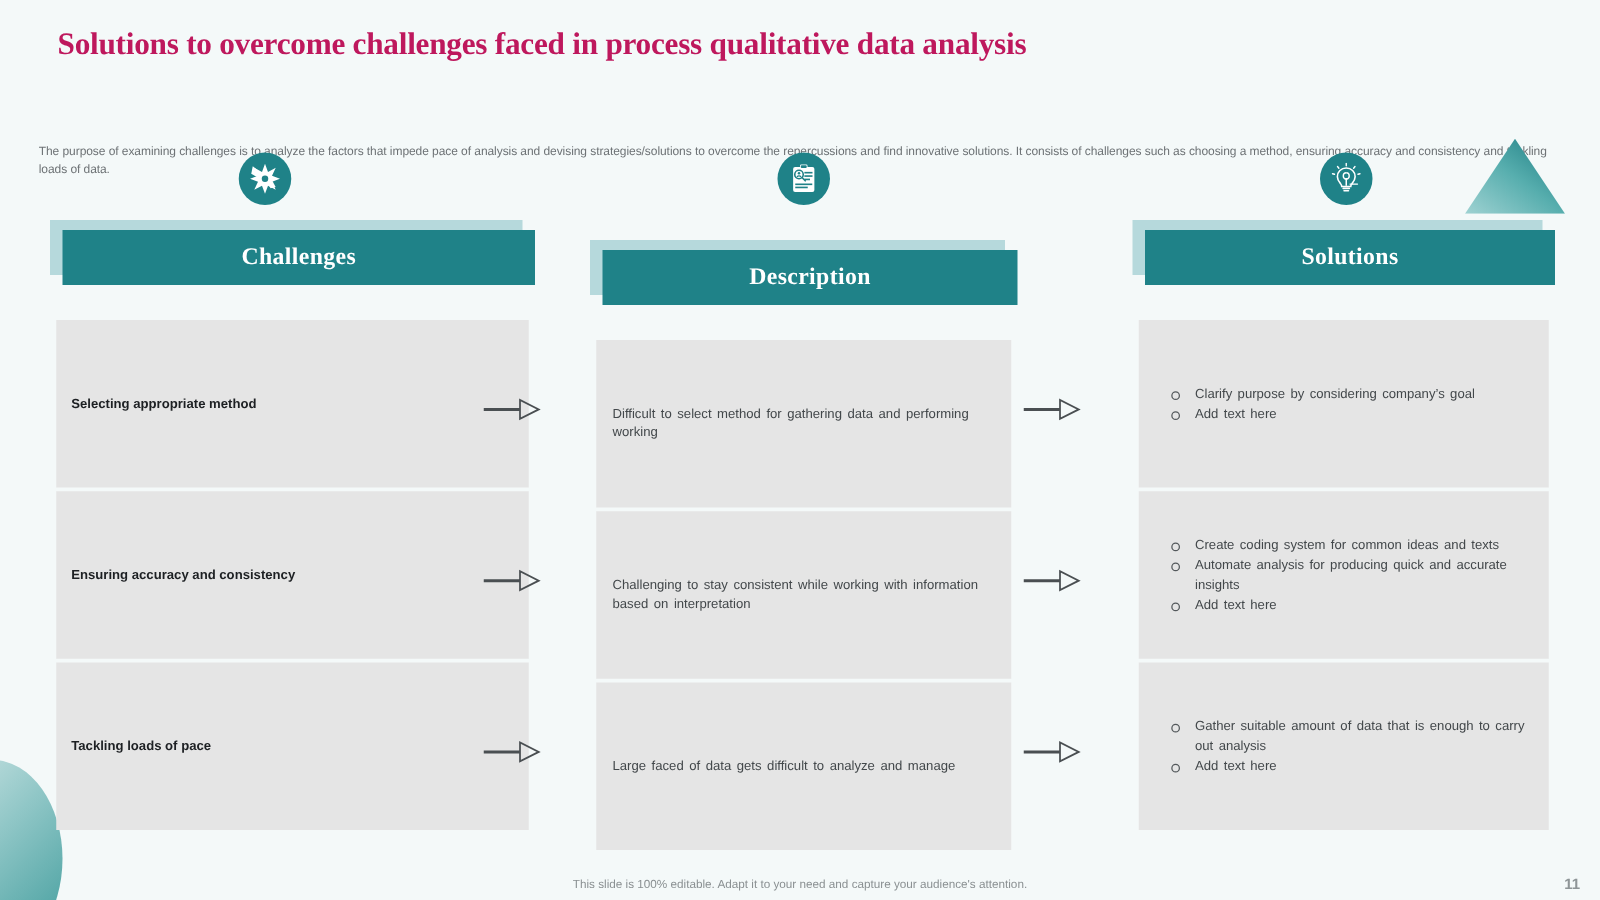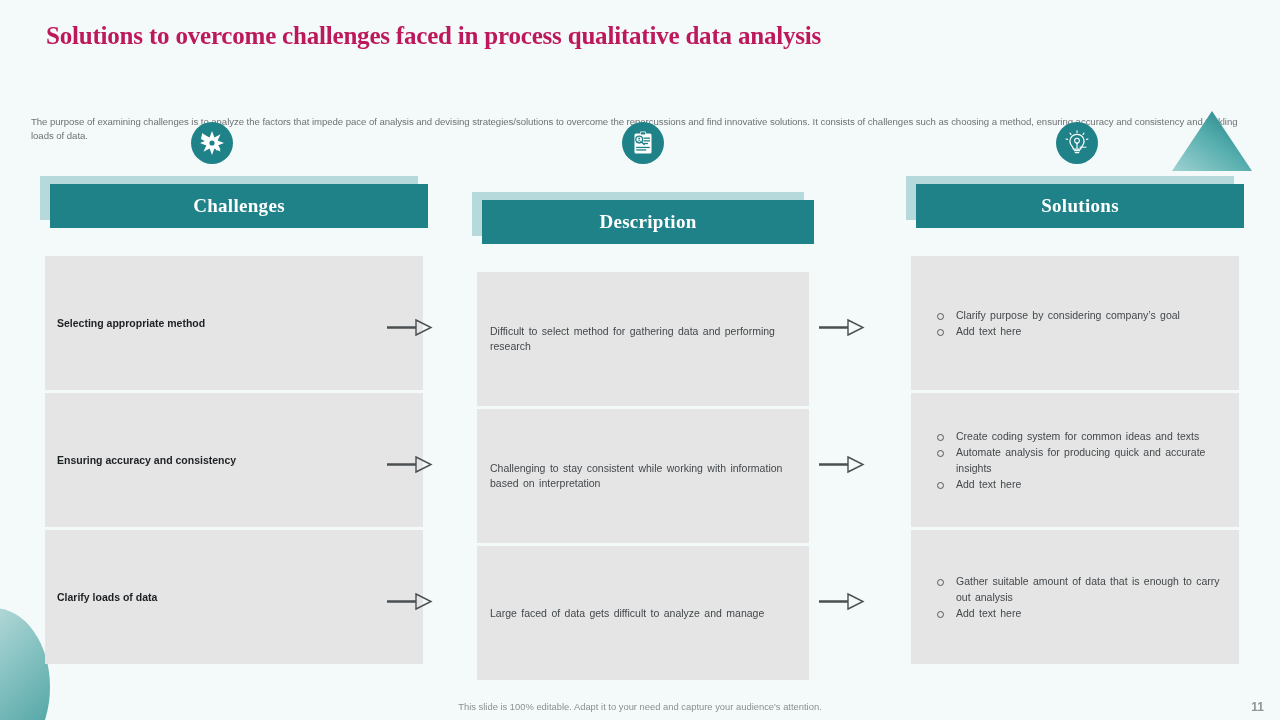--- a/index.html
+++ b/index.html
@@ -277,33 +277,33 @@
         <span class="col-head-text">Challenges</span>
       </div>
     </div>
     <div class="cell">
       <div class="cell-label">Selecting appropriate method</div>
     </div>
     <div class="cell">
       <div class="cell-label">Ensuring accuracy and consistency</div>
     </div>
     <div class="cell">
-      <div class="cell-label">Clarify loads of data</div>
+      <div class="cell-label">Tackling loads of pace</div>
     </div>
   </div>
 
   <div class="column" id="col-description">
     <div class="col-head-wrap">
       <div class="col-head-back"></div>
       <div class="col-head">
         <span class="col-head-text">Description</span>
       </div>
     </div>
     <div class="cell">
-      <div class="cell-desc">Difficult to select method for gathering data and performing research</div>
+      <div class="cell-desc">Difficult to select method for gathering data and performing working</div>
     </div>
     <div class="cell">
       <div class="cell-desc">Challenging to stay consistent while working with information based on interpretation</div>
     </div>
     <div class="cell">
       <div class="cell-desc">Large faced of data gets difficult to analyze and manage</div>
     </div>
   </div>
 
   <div class="column" id="col-solutions">

